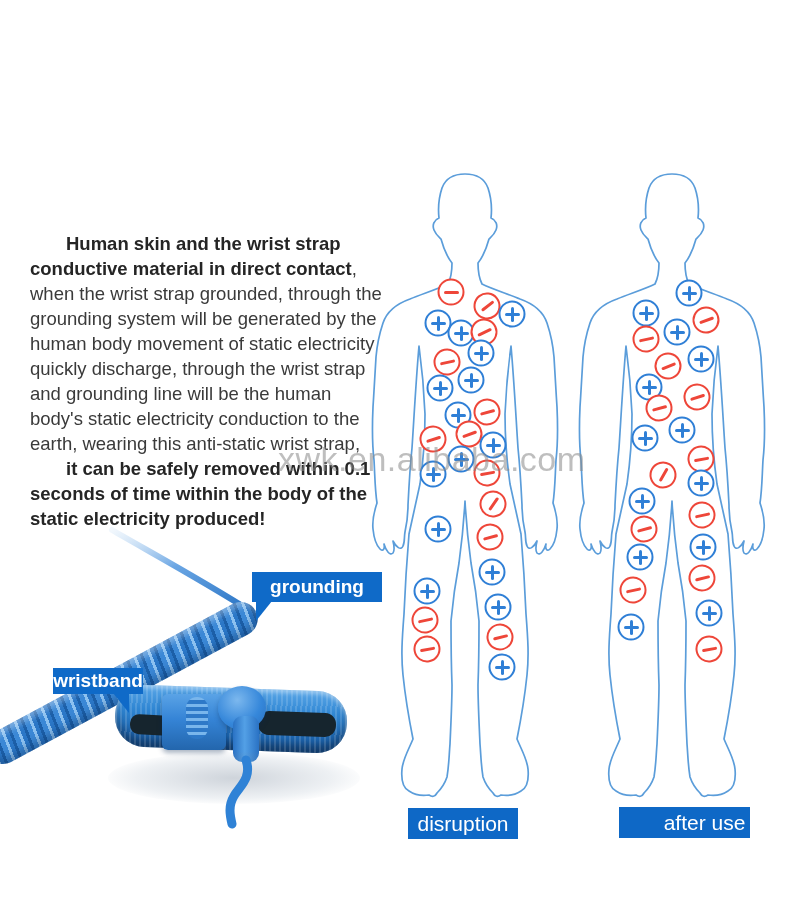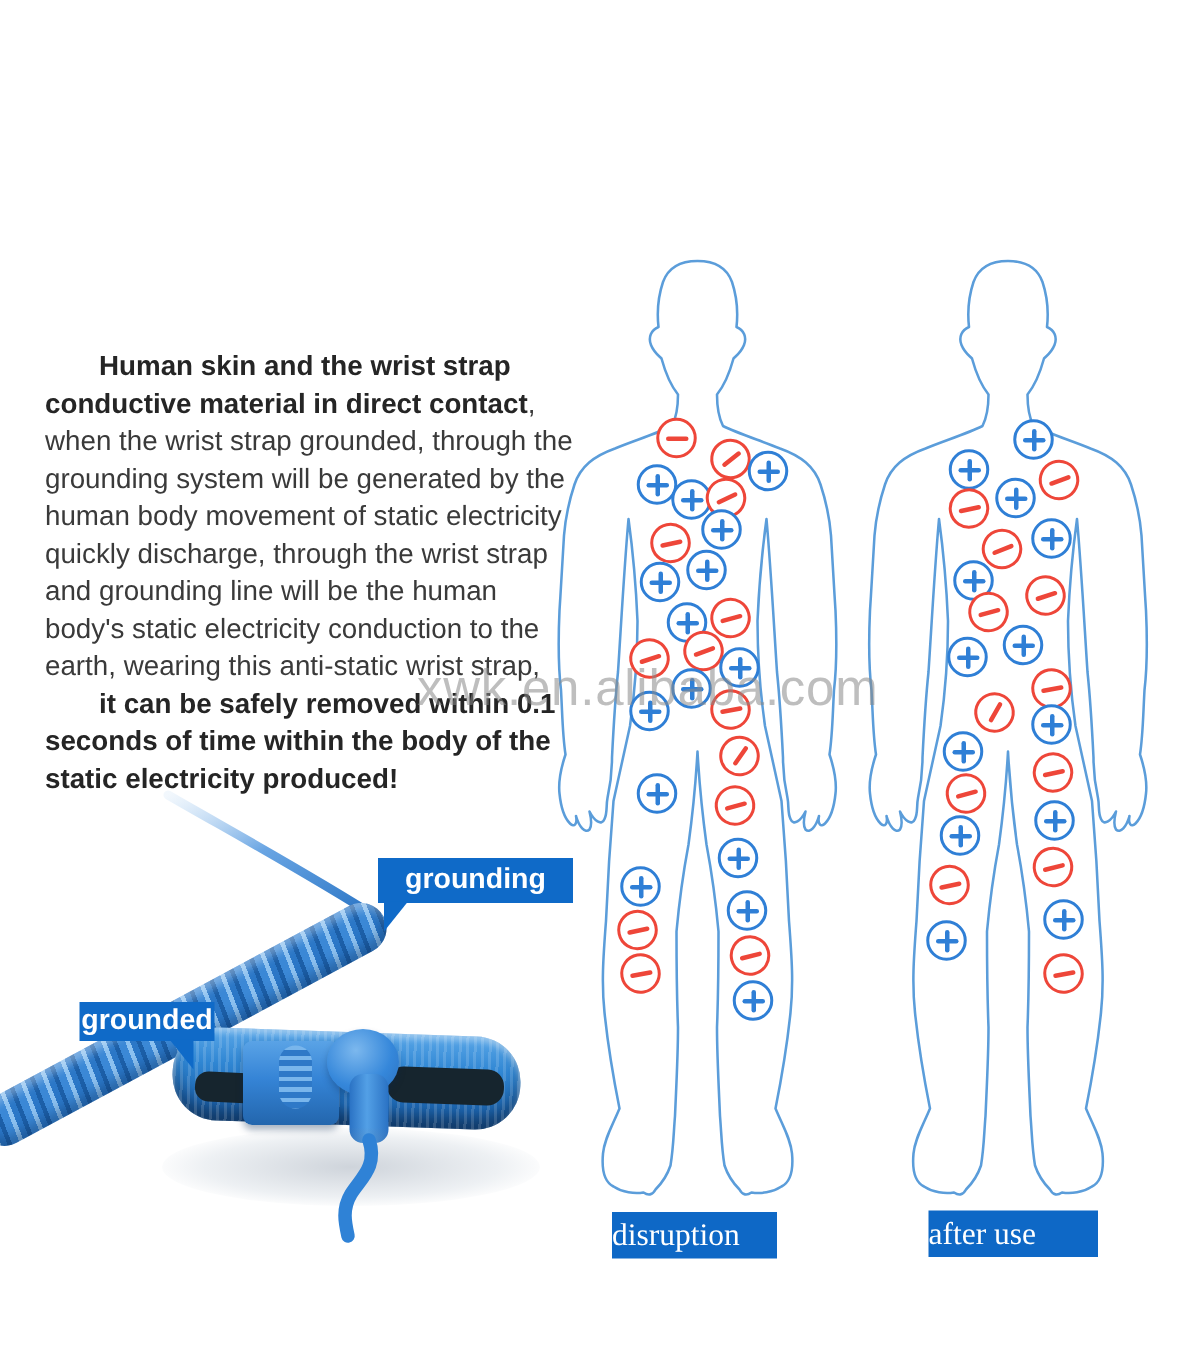--- a/index.html
+++ b/index.html
@@ -28,21 +28,21 @@
   .charge{position:absolute;width:27px;height:27px;box-sizing:border-box;border-radius:50%;
           background:#fff;border:2px solid;transform:translate(-50%,-50%);}
   .charge.plus{border-color:#2f7fd6;}
   .charge.minus{border-color:#ee4639;}
   .charge i{position:absolute;left:50%;top:50%;display:block;border-radius:2px;}
   .bh{width:15px;height:3px;transform:translate(-50%,-50%);}
   .bv{width:3px;height:15px;transform:translate(-50%,-50%);}
   .plus i{background:#2f7fd6;}
   .minus i{background:#ee4639;}
   .figure-label{position:absolute;height:31px;line-height:31px;background:#0e68c6;color:#fff;
-                font-size:21px;text-align:left;z-index:20;font-family:Liberation Serif, serif;}
+                font-size:21px;text-align:center;z-index:20;}
 
   
   .photo{position:absolute;left:0;top:520px;width:400px;height:320px;}
   .photo svg{position:absolute;left:0;top:0;}
   .coil{position:absolute;left:-12px;top:738px;width:304px;height:34px;border-radius:17px;
         transform-origin:left center;transform:rotate(-28.3deg);top:218px;
         background:repeating-linear-gradient(97deg,#1c5fa8 0 3px,#3b88d6 3px 8px,#8cc1f0 8px 11px,#2b77c7 11px 15px);
         box-shadow:inset 0 -6px 8px rgba(10,40,80,.35), inset 0 5px 6px rgba(255,255,255,.35);}
   .strap{position:absolute;left:115px;top:168px;width:232px;height:62px;border-radius:30px;
          transform:rotate(2deg);
@@ -304,21 +304,21 @@
           <i class="bv"></i>
         </div>
         <div class="charge plus" style="left: 54px; top: 459px;">
           <i class="bh"></i>
           <i class="bv"></i>
         </div>
         <div class="charge minus" style="left: 132px; top: 481px; transform: translate(-50%, -50%) rotate(-10deg);">
           <i class="bh"></i>
         </div>
       </div>
-    <div class="figure-label" style="left:42px;top:639px;width:113px;">after use</div>
+    <div class="figure-label" style="left:42px;top:639px;width:91px;padding-left:40px;">after use</div>
   </div>
 
   <div class="photo">
     <svg width="400" height="320">
       <defs>
         <linearGradient id="wiregrad" x1="0" y1="0" x2="1" y2="1">
           <stop offset="0" stop-color="#a8cdf0" stop-opacity="0.15"></stop>
           <stop offset="0.45" stop-color="#4f95de" stop-opacity="0.85"></stop>
           <stop offset="1" stop-color="#2470c2"></stop>
         </linearGradient>
@@ -336,18 +336,18 @@
     <svg width="400" height="320" style="z-index:6">
       <path d="M246,240 C252,258 240,266 234,276 C228,286 230,295 232,304" fill="none" stroke="#2f82d6" stroke-width="9" stroke-linecap="round"></path>
     </svg>
     <div class="photo-shadow"></div>
 
     <div class="callout co-ground">
       <span>grounding wire</span>
       <i class="tri"></i>
     </div>
     <div class="callout co-wrist">
-      <span>grounded</span>
+      <span>wristband</span>
       <i class="tri"></i>
     </div>
   </div>
 
 </div>
 
 </body></html>

